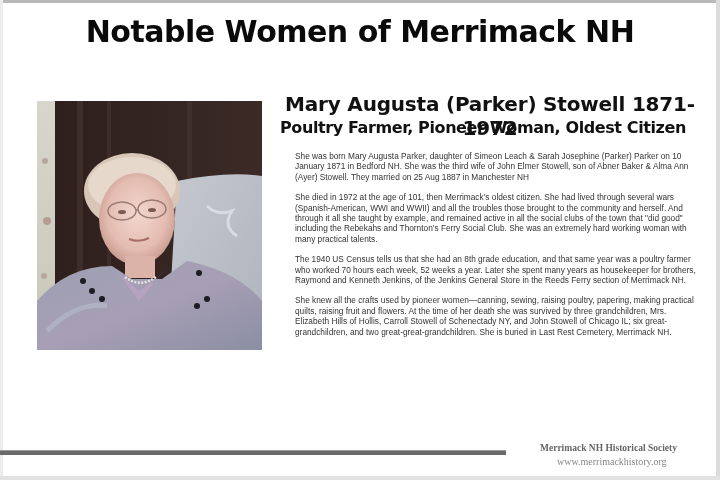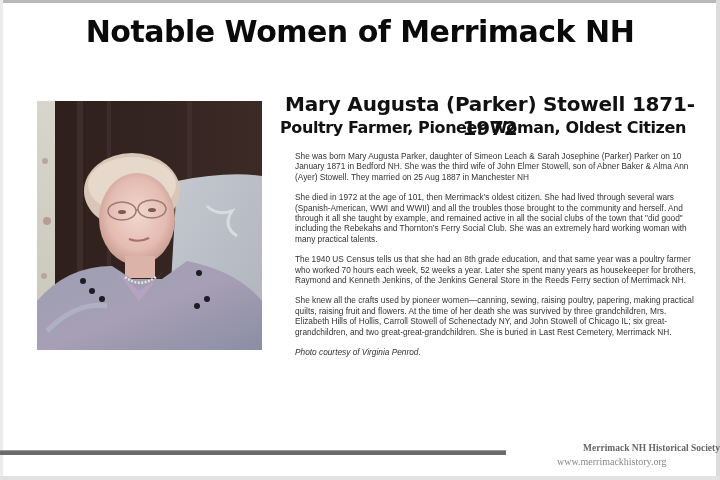--- a/index.html
+++ b/index.html
@@ -42,21 +42,21 @@
   }
   .bio p { margin: 0 4px 10px 0; }
   .bio p.credit { font-style: italic; margin-top: 4px; }
 
   .rule {
     position: absolute; left: 0; top: 450px; width: 506px; height: 4px;
     background: #6a6a6a; border-top: 1px solid #9a9a9a;
   }
 
   .society {
-    position: absolute; left: 540px; top: 443px; width: 180px; text-align: right;
+    position: absolute; left: 540px; top: 443px; width: 180px; text-align: left;
     font-family: "Liberation Serif", serif; font-weight: bold; font-size: 9.5px; color: #666;
   }
   .society-url {
     position: absolute; left: 557px; top: 456px;
     font-family: "Liberation Serif", serif; font-size: 10px; color: #888;
   }
 </style>
 </head>
 <body>
 
@@ -142,19 +142,18 @@
 </div>
 
 <div class="subject-name">Mary Augusta (Parker) Stowell 1871-1972</div>
 <div class="subject-roles">Poultry Farmer, Pioneer Woman, Oldest Citizen</div>
 
 <div class="bio">
   <p>She was born Mary Augusta Parker, daughter of Simeon Leach &amp; Sarah Josephine (Parker) Parker on 10 January 1871 in Bedford NH. She was the third wife of John Elmer Stowell, son of Abner Baker &amp; Alma Ann (Ayer) Stowell. They married on 25 Aug 1887 in Manchester NH</p>
   <p>She died in 1972 at the age of 101, then Merrimack’s oldest citizen. She had lived through several wars (Spanish-American, WWI and WWII) and all the troubles those brought to the community and herself.  And through it all she taught by example, and remained active in all the social clubs of the town that "did good" including the Rebekahs and Thornton’s Ferry Social Club.    She was an extremely hard working woman with many practical talents.</p>
   <p>The 1940 US Census tells us that she had an 8th grade education, and that same year was a poultry farmer who worked 70 hours each week, 52 weeks a year.   Later she spent many years as housekeeper for brothers, Raymond and Kenneth Jenkins, of the Jenkins General Store in the Reeds Ferry section of Merrimack NH.</p>
   <p>She knew all the crafts used by pioneer women—canning, sewing, raising poultry, papering, making practical quilts, raising fruit and flowers.   At the time of her death she was survived by three grandchildren, Mrs. Elizabeth Hills of Hollis, Carroll Stowell of Schenectady NY, and John Stowell of Chicago IL; six great-grandchildren, and two great-great-grandchildren.  She is buried in Last Rest Cemetery, Merrimack NH.</p>
-  <p class="credit">Photo courtesy of Virginia Penrod.</p>
 </div>
 
 <div class="rule"></div>
 
 <div class="society">Merrimack NH Historical Society</div>
 <div class="society-url">www.merrimackhistory.org</div>
 
 </body></html>

